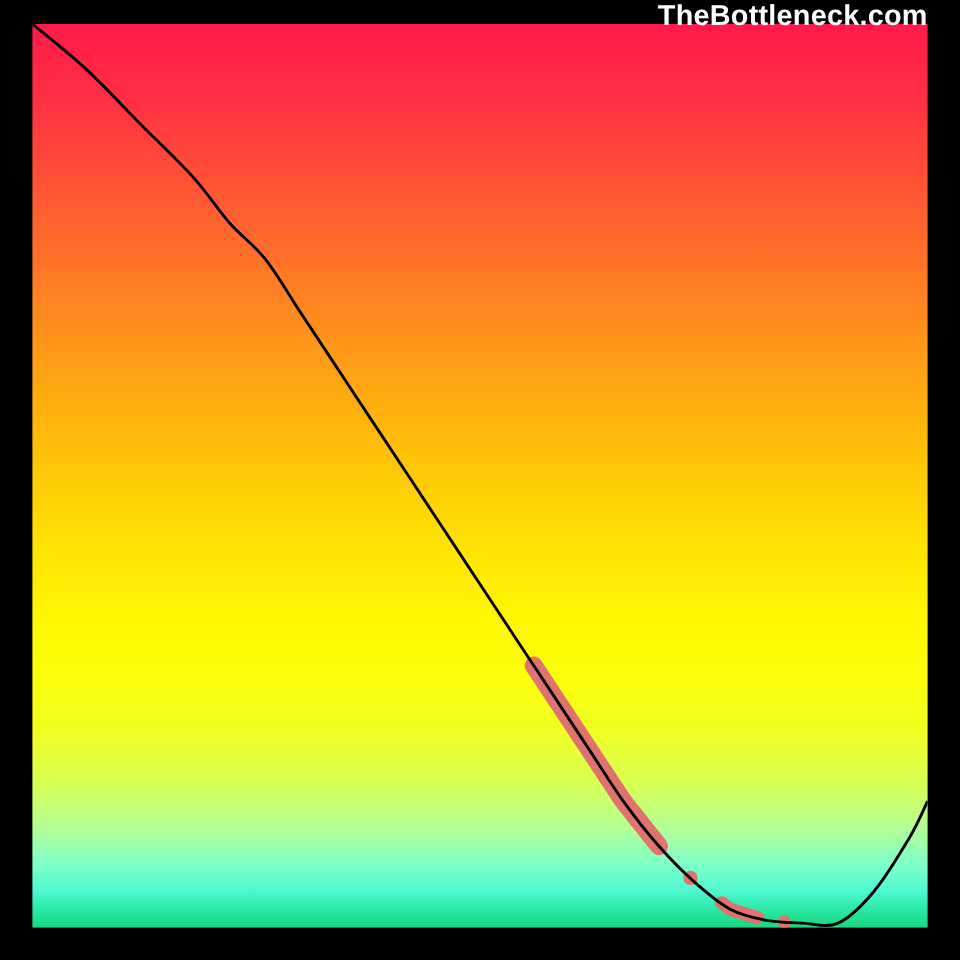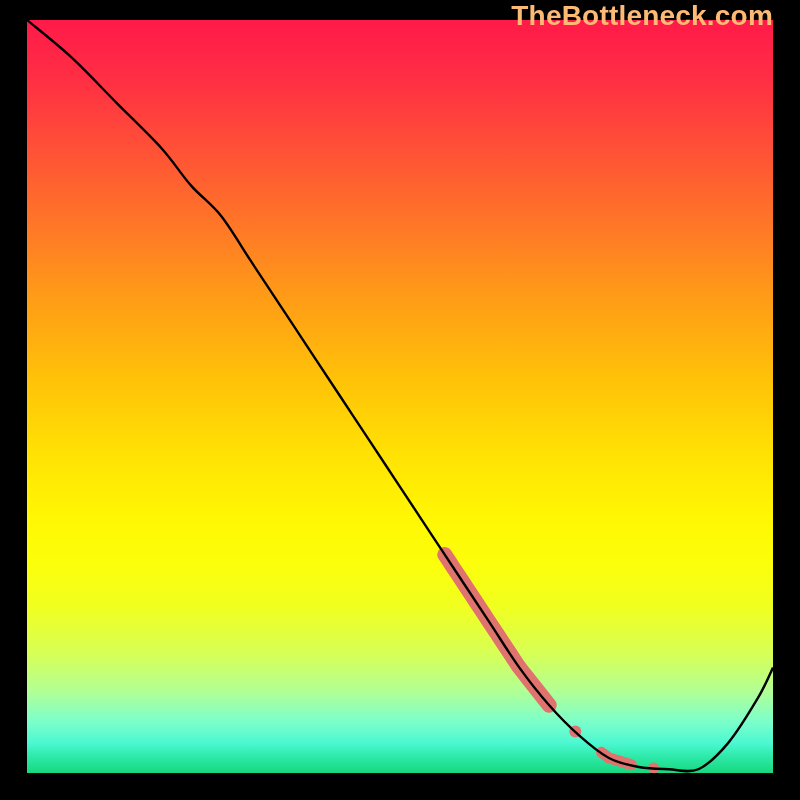--- a/index.html
+++ b/index.html
@@ -37,23 +37,23 @@
       #4cf8d2 96%,
       #2be8a5 98%,
       #17d87f 100%
     );
   }
   .watermark {
     position: absolute;
     top: 0;
     right: 27px;
     font-family: Arial, Helvetica, sans-serif;
-    font-size: 28px;
+    font-size: 24px;
     font-weight: bold;
-    color: #fdba74;
+    color: #ffffff;
     letter-spacing: 0.2px;
   }
   svg.curve {
     position: absolute;
     left: 0; top: 0;
     width: 746px;
     height: 753px;
   }
 </style>
 </head>

